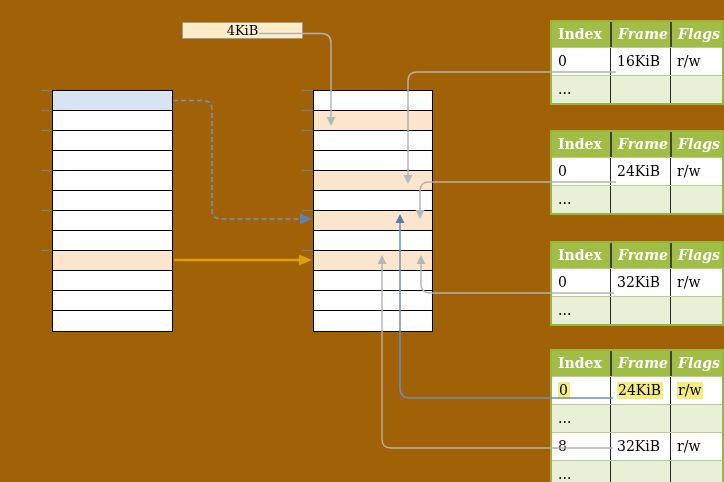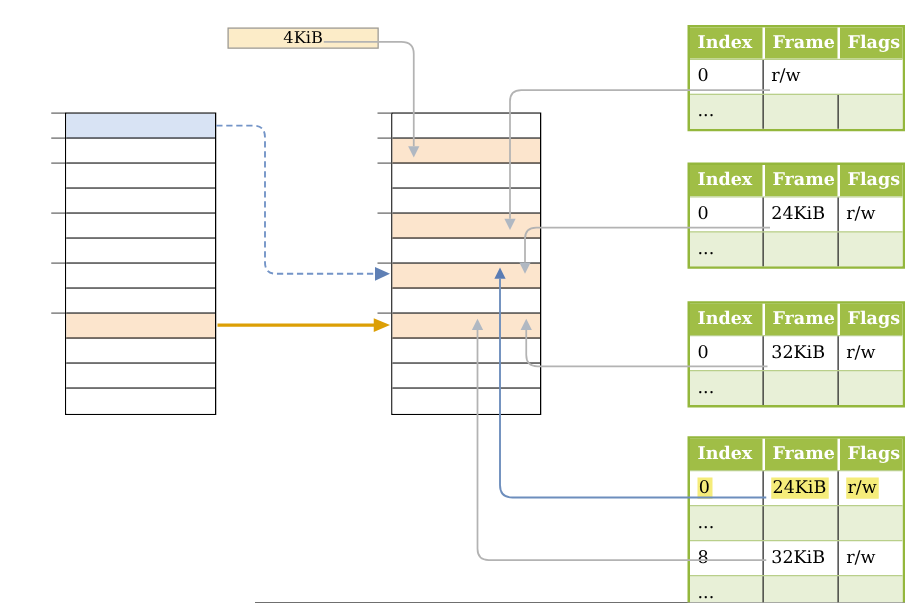--- a/index.html
+++ b/index.html
@@ -1,16 +1,16 @@
 <!DOCTYPE html>
 <html><head>
 <meta charset="utf-8">
 <style>
   html,body{margin:0;padding:0;background:#000;}
-  #stage{position:relative;width:724px;height:482px;background:#ffffff;overflow:hidden;
+  #stage{position:relative;width:724px;height:482px;background:#a16207;overflow:hidden;
          font-family:"DejaVu Serif","Liberation Serif",serif;}
 
   
   .psbox{position:absolute;left:182px;top:22px;width:119px;height:15px;
          background:#fcecc8;border:1px solid #9a9a9a;
          text-align:center;font-size:13px;line-height:15px;color:#000;}
 
   
   .bigtable{position:absolute;top:90px;border:1px solid #000;background:#fff;}
   .bigtable.left{left:52px;width:119px;}
@@ -23,21 +23,21 @@
 
   
   .ptable{position:absolute;left:550px;width:170px;border:2px solid #94b73c;background:#fff;}
   .ptable.t1{top:20px;}
   .ptable.t2{top:130px;}
   .ptable.t3{top:241px;}
   .ptable.t4{top:349px;}
   .hrow{display:flex;background:#a0be46;height:25px;justify-content:center;}
   .hcell{box-sizing:border-box;color:#fff;font-weight:bold;font-size:14px;
          line-height:25px;padding-left:6px;}
-  .hcell + .hcell{border-left:2px solid #ffffff;}
+  .hcell + .hcell{border-left:2px solid #404040;font-style:italic;}
   .drow{display:flex;height:28px;border-top:1px solid #b9cf8a;box-sizing:border-box;}
   .drow.plain{background:#ffffff;}
   .drow.dots{background:#e8f0d7;}
   .dcell{box-sizing:border-box;font-size:14px;line-height:26px;color:#000;padding-left:6px;}
   .dcell + .dcell{border-left:1px solid #262626;}
   .c-index{width:58px;}
   .c-frame{width:60px;}
   .c-flags{flex:1;}
   mark{background:#f5ec7a;color:#000;padding:0 2px 1px 1px;}
 
@@ -84,20 +84,21 @@
   </div>
 
   <div class="ptable t1">
     <div class="hrow">
       <div class="hcell c-index">Index</div>
       <div class="hcell c-frame">Frame</div>
       <div class="hcell c-flags">Flags</div>
     </div>
     <div class="drow plain">
       <div class="dcell c-index">0</div>
+      <div class="dcell c-frame">16KiB</div>
       <div class="dcell c-flags">r/w</div>
     </div>
     <div class="drow dots">
       <div class="dcell c-index">...</div>
       <div class="dcell c-frame"></div>
       <div class="dcell c-flags"></div>
     </div>
   </div>
 
   <div class="ptable t2">

